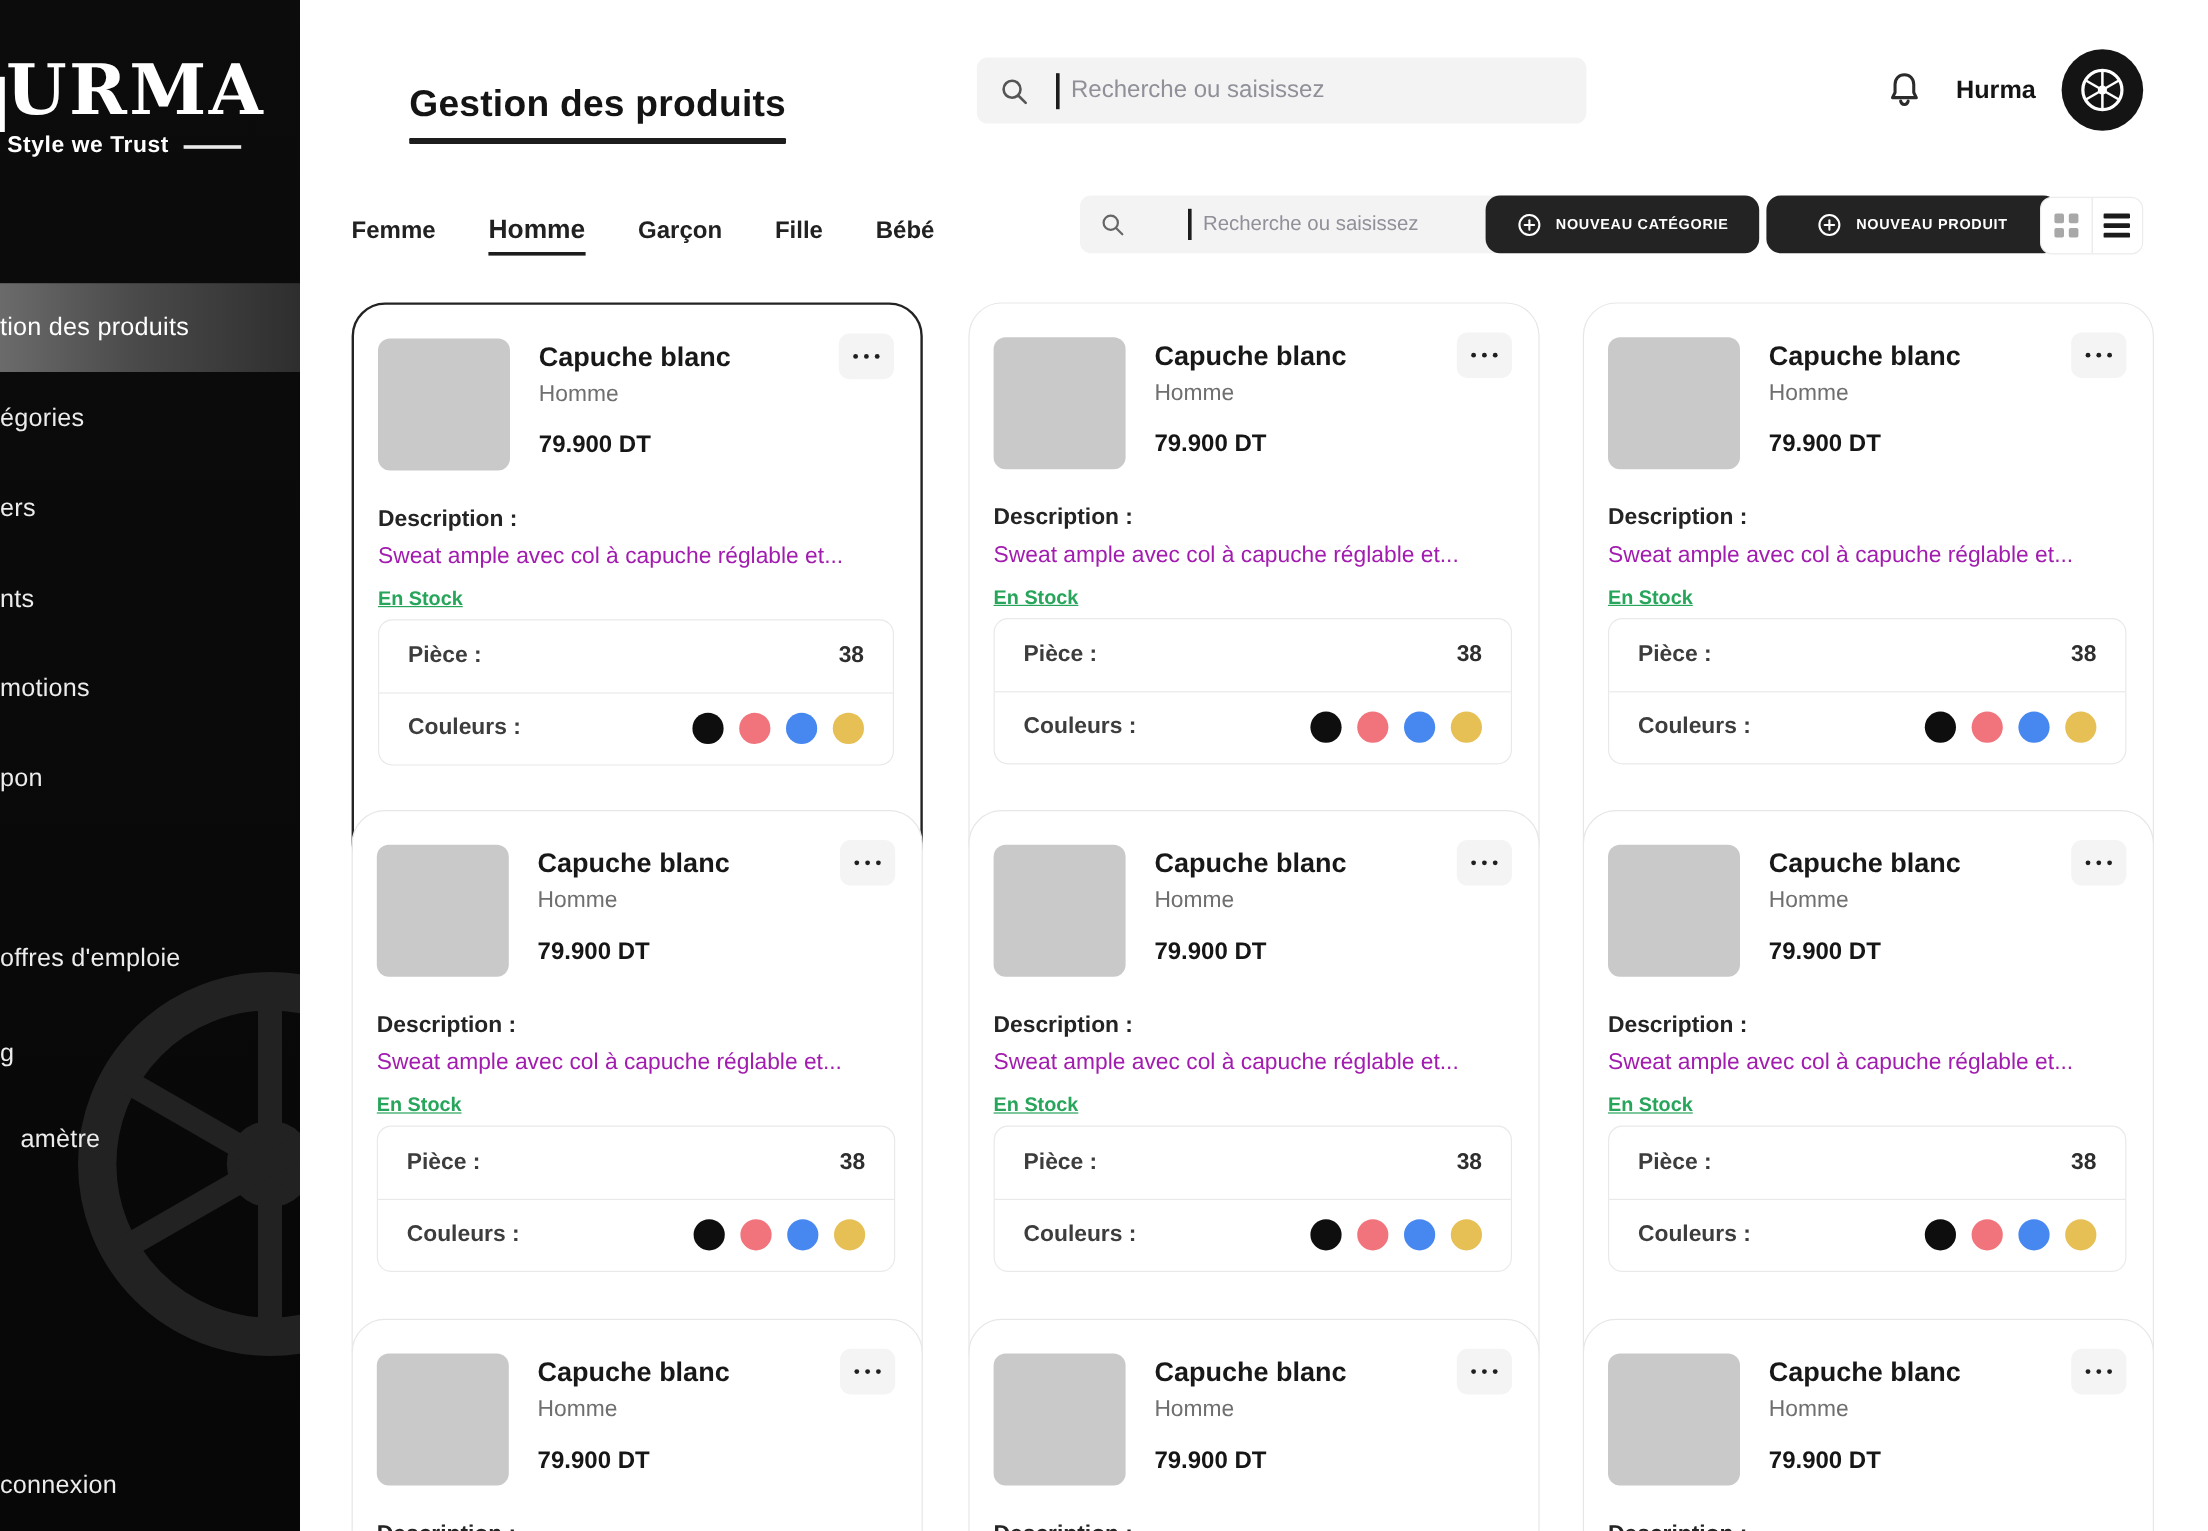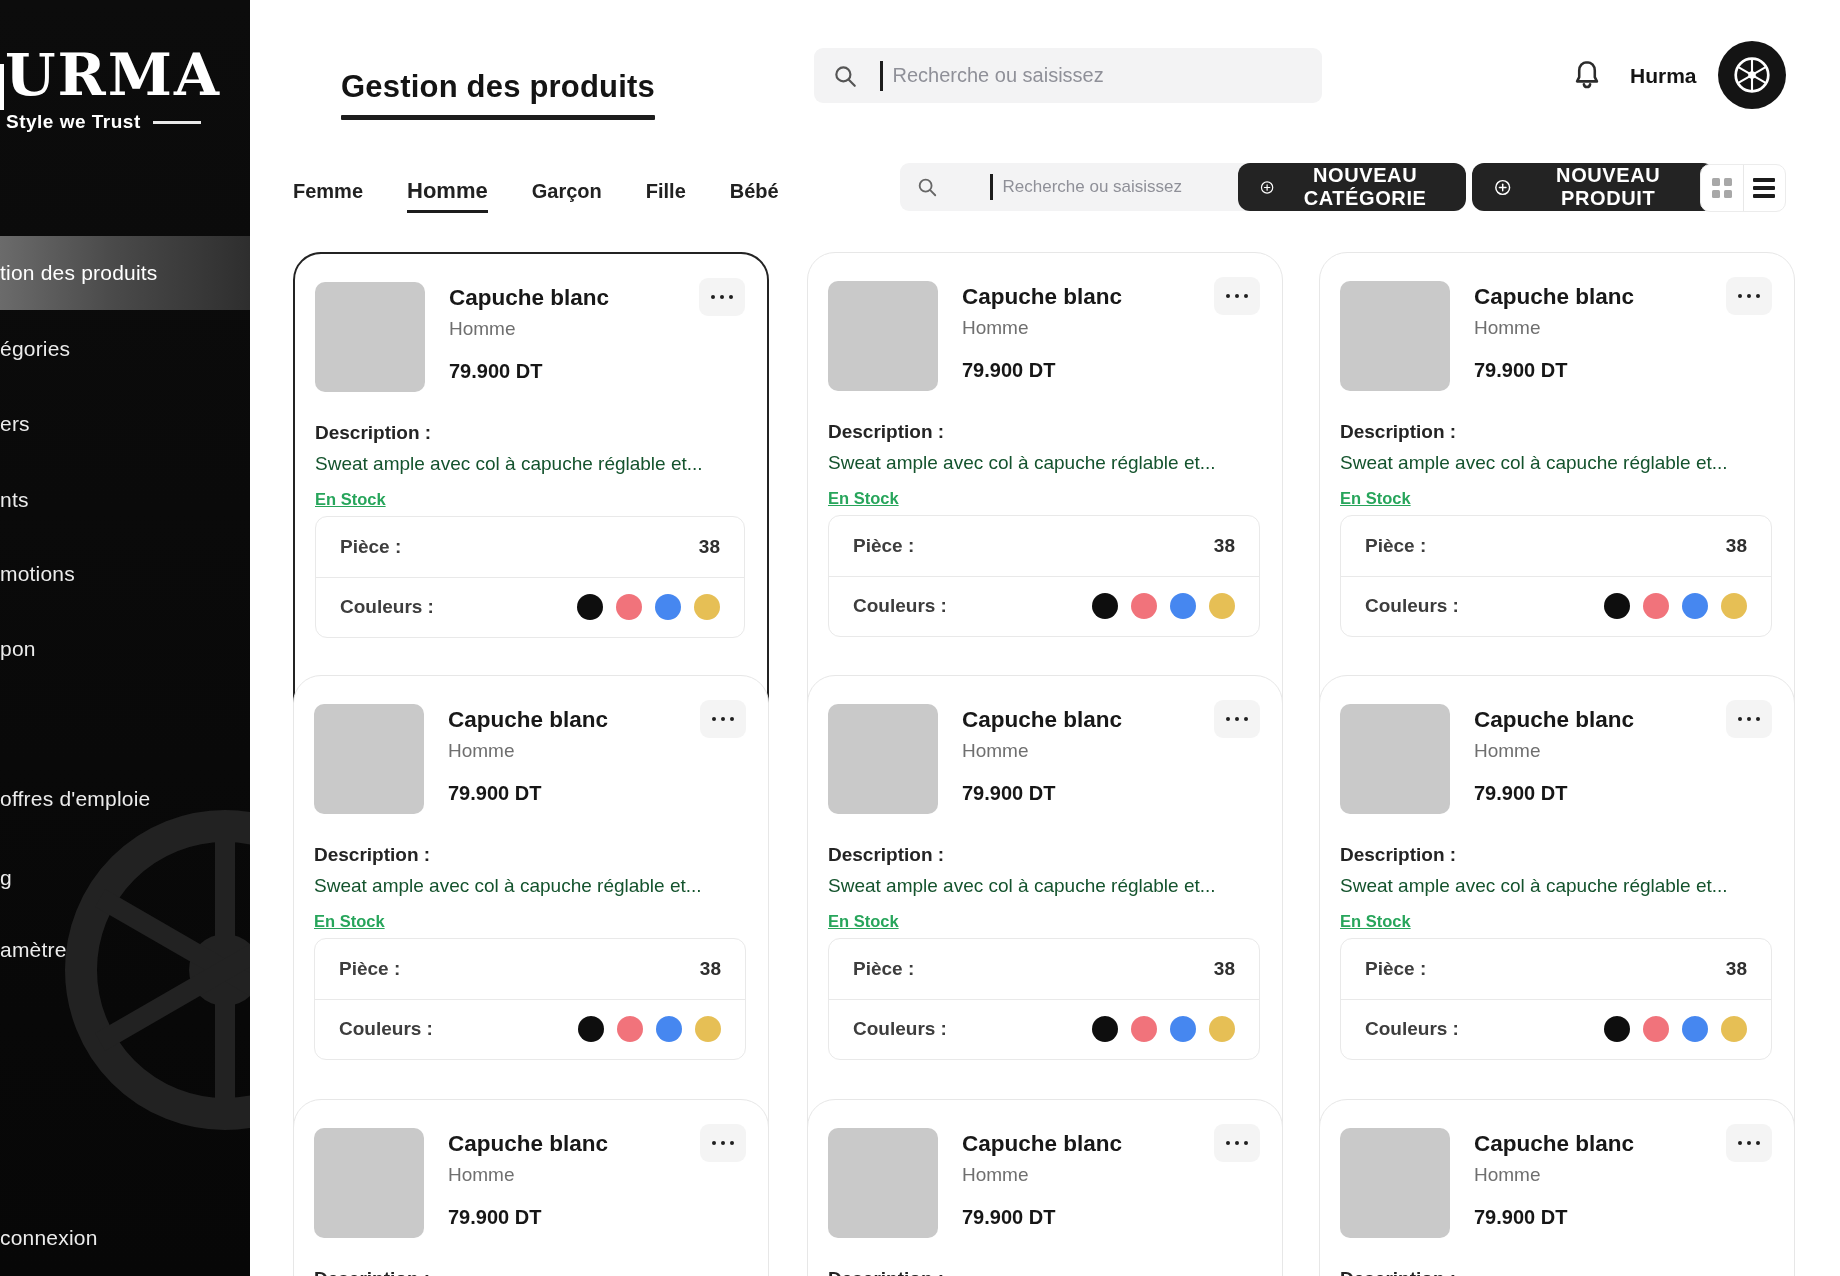--- a/index.html
+++ b/index.html
@@ -41,21 +41,21 @@
   .user-name{position:absolute;left:1630px;top:62px;font-size:21px;font-weight:600;color:#141414;line-height:28px;}
   .avatar{position:absolute;left:1718px;top:41px;width:68px;height:68px;border-radius:50%;
           background:#141414;display:flex;align-items:center;justify-content:center;cursor:pointer;}
 
   
   .tabs{position:absolute;left:293px;top:178px;display:flex;align-items:baseline;gap:44px;}
   .tab{font-size:20px;font-weight:600;color:#212121;cursor:pointer;padding-bottom:6px;}
   .tab.active{font-size:22px;font-weight:800;border-bottom:3.5px solid #1d1d1d;}
   .btn{position:absolute;top:163px;height:48px;background:#232323;color:#fff;border:none;border-radius:12px;
        display:flex;align-items:center;gap:12px;padding:0 22px;font-family:"Liberation Sans",sans-serif;
-       font-size:20px;font-weight:700;letter-spacing:.6px;cursor:pointer;}
+       font-size:12px;font-weight:700;letter-spacing:.6px;cursor:pointer;}
   .btn.b1{left:1238px;width:228px;justify-content:center;}
   .btn.b2{left:1472px;width:243px;justify-content:center;}
   .view-toggle{position:absolute;left:1700px;top:164px;width:84px;height:46px;background:#fff;
                border:1px solid #ececec;border-radius:10px;display:flex;}
   .vt-half{flex:1;display:flex;align-items:center;justify-content:center;cursor:pointer;}
   .vt-half:first-child{border-right:1px solid #e8e8e8;}
   .grid-ic{display:grid;grid-template-columns:8px 8px;grid-gap:4px;}
   .grid-ic i{width:8px;height:8px;background:#a8a8a8;border-radius:1.5px;}
   .list-ic{display:flex;flex-direction:column;gap:4px;}
   .list-ic i{width:22px;height:4px;background:#1b1b1b;border-radius:1px;}
@@ -67,21 +67,21 @@
   .card-top{display:flex;margin:28px 22px 0 20px;position:relative;}
   .thumb{width:110px;height:110px;border-radius:10px;background:#c9c9c9;flex:none;}
   .meta{margin-left:24px;padding-top:2px;}
   .p-name{font-size:22.5px;font-weight:700;color:#181818;line-height:28px;}
   .p-cat{font-size:19px;color:#6f6f6f;margin-top:5px;line-height:24px;}
   .p-price{font-size:20px;font-weight:800;color:#161616;margin-top:17px;line-height:26px;}
   .more{position:absolute;top:-4px;right:0;width:46px;height:38px;border:none;border-radius:9px;
         background:#f4f4f4;display:flex;align-items:center;justify-content:center;gap:4.5px;cursor:pointer;}
   .more i{width:4.5px;height:4.5px;border-radius:50%;background:#1f1f1f;}
   .d-label{margin:30px 20px 0;font-size:19px;font-weight:700;color:#242424;}
-  .d-text{margin:9px 20px 0;font-size:19px;color:#14532d;white-space:nowrap;overflow:hidden;}
+  .d-text{margin:9px 20px 0;font-size:19px;color:#a21caf;white-space:nowrap;overflow:hidden;}
   .stock{display:inline-block;margin:15px 20px 0;font-size:16.5px;font-weight:700;color:#27a55b;
          text-decoration:underline;cursor:pointer;}
   .stats{position:absolute;left:20px;right:22px;top:262px;height:122px;border:1.5px solid #e9e9e9;
          border-radius:12px;box-sizing:border-box;display:flex;flex-direction:column;}
   .stat-row{flex:1;display:flex;align-items:center;justify-content:space-between;padding:0 24px;}
   .stat-row + .stat-row{border-top:1.5px solid #e9e9e9;}
   .stat-label{font-size:19px;font-weight:600;color:#3d3d3d;}
   .stat-val{font-size:19px;font-weight:600;color:#2e2e2e;}
   .dots{display:flex;gap:13px;}
   .dot{width:26px;height:26px;border-radius:50%;display:inline-block;}
@@ -127,21 +127,21 @@
         </div>
         <div class="side-item" style="top: 612px; text-align: center;">
           <span>pon</span>
         </div>
         <div class="side-item" style="top: 762px;">
           <span>offres d'emploie</span>
         </div>
         <div class="side-item" style="top: 841px;">
           <span>g</span>
         </div>
-        <div class="side-item" style="top: 913px;">
+        <div class="side-item" style="top: 913px; padding-left: 17px;">
           <span>amètre</span>
         </div>
         <div class="side-item" style="top: 1201px;">
           <span>connexion</span>
         </div>
       </nav>
   </aside>
 
   <h1 class="page-title">Gestion des produits</h1>
 

